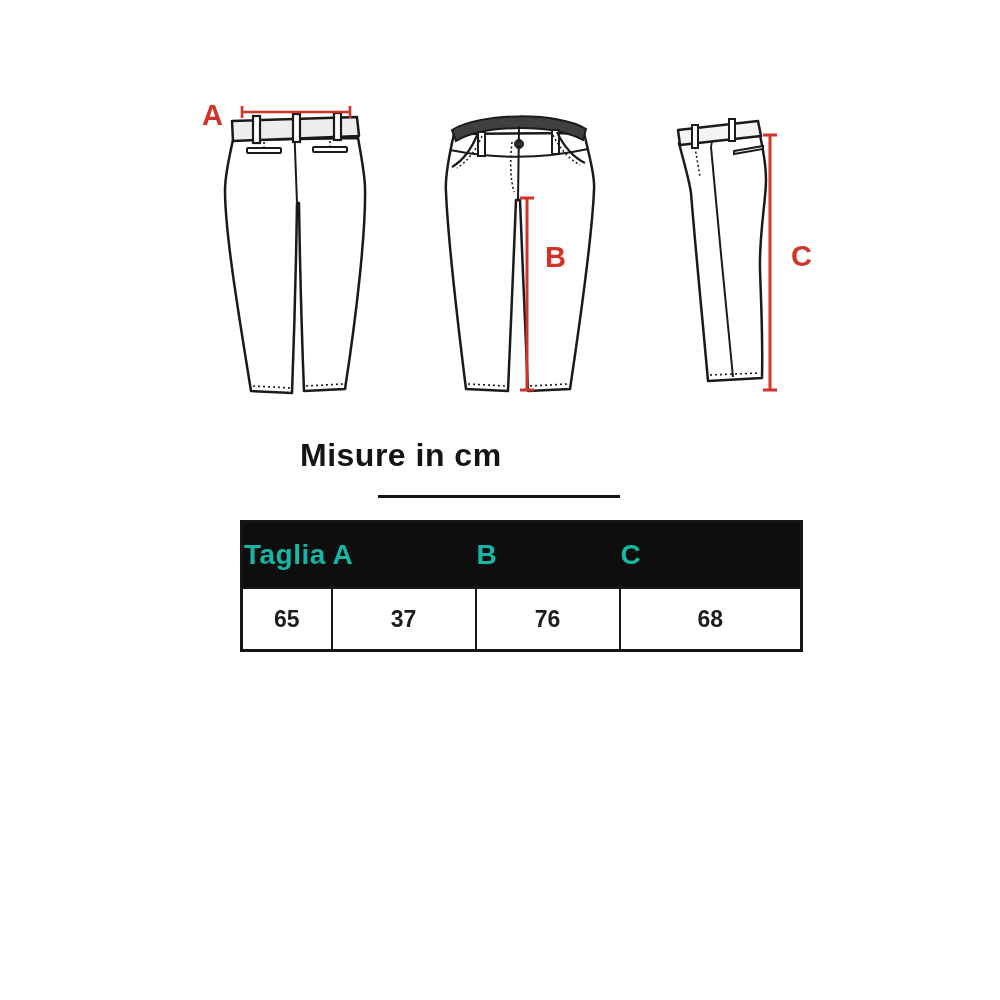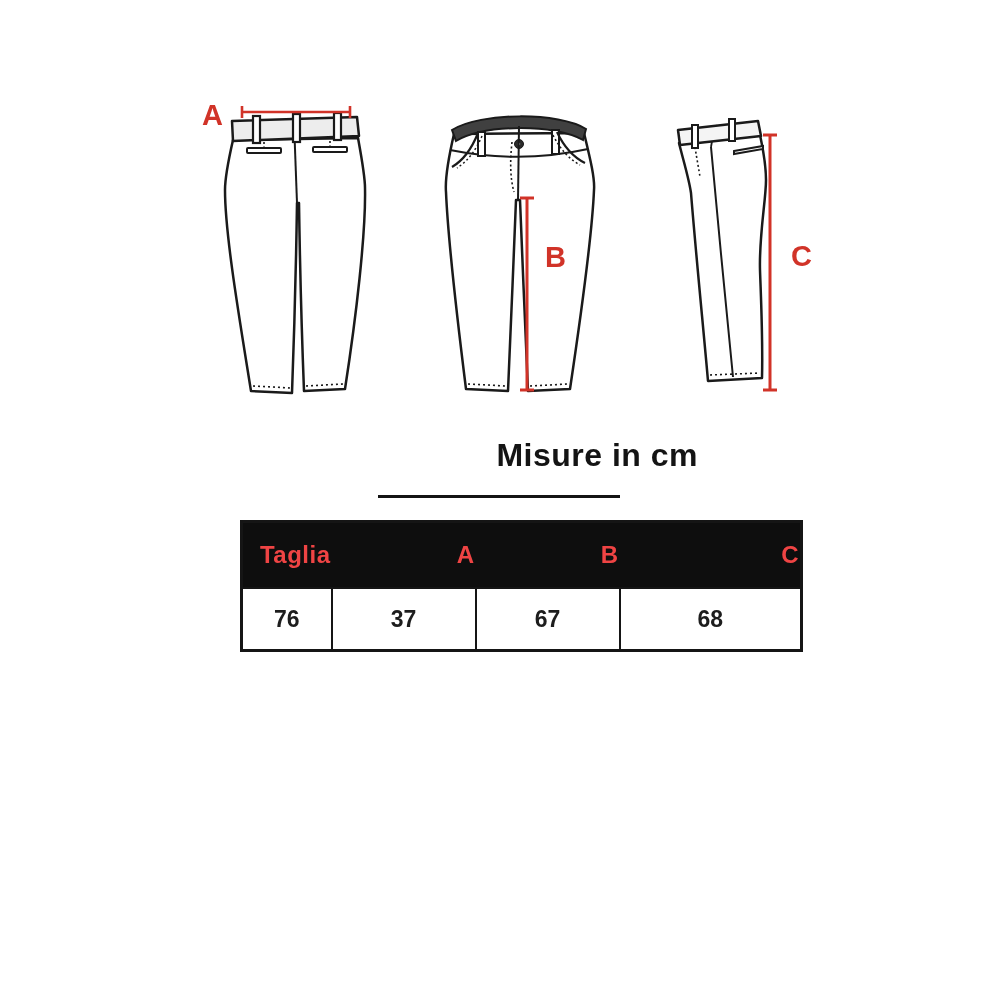--- a/index.html
+++ b/index.html
@@ -18,21 +18,21 @@
     font-weight: 800;
     font-size: 29px;
     line-height: 1;
     letter-spacing: 0;
   }
   .chart-title {
     position: absolute;
     left: 300px;
     top: 437px;
     width: 398px;
-    text-align: right;
+    text-align: left;
     font-size: 32px;
     font-weight: 800;
     color: #141414;
     letter-spacing: 0.5px;
   }
   .title-underline {
     position: absolute;
     left: 378px;
     top: 495px;
     width: 242px;
@@ -47,25 +47,25 @@
     border-collapse: collapse;
     table-layout: fixed;
     border: 3px solid #151515;
   }
   table.size-table col.c0 { width: 90px; }
   table.size-table col.c1 { width: 144px; }
   table.size-table col.c2 { width: 144px; }
   table.size-table col.c3 { width: 182px; }
   table.size-table th {
     background: #0e0e0e;
-    color: #ef4444;
+    color: #14b8a6;
     height: 62px;
-    font-size: 24px;
+    font-size: 28px;
     font-weight: 700;
-    text-align: right;
+    text-align: left;
     vertical-align: middle;
     border: none;
     letter-spacing: 0.5px;
   }
   table.size-table td {
     background: #ffffff;
     color: #1d1d1d;
     height: 58px;
     font-size: 23px;
     font-weight: 700;
@@ -185,21 +185,21 @@
     <thead>
       <tr>
         <th>Taglia</th>
         <th>A</th>
         <th>B</th>
         <th>C</th>
       </tr>
     </thead>
     <tbody>
       <tr>
+        <td>65</td>
+        <td>37</td>
         <td>76</td>
-        <td>37</td>
-        <td>67</td>
         <td>68</td>
       </tr>
     </tbody>
   </table>
 
 </div>
 
 </body></html>

